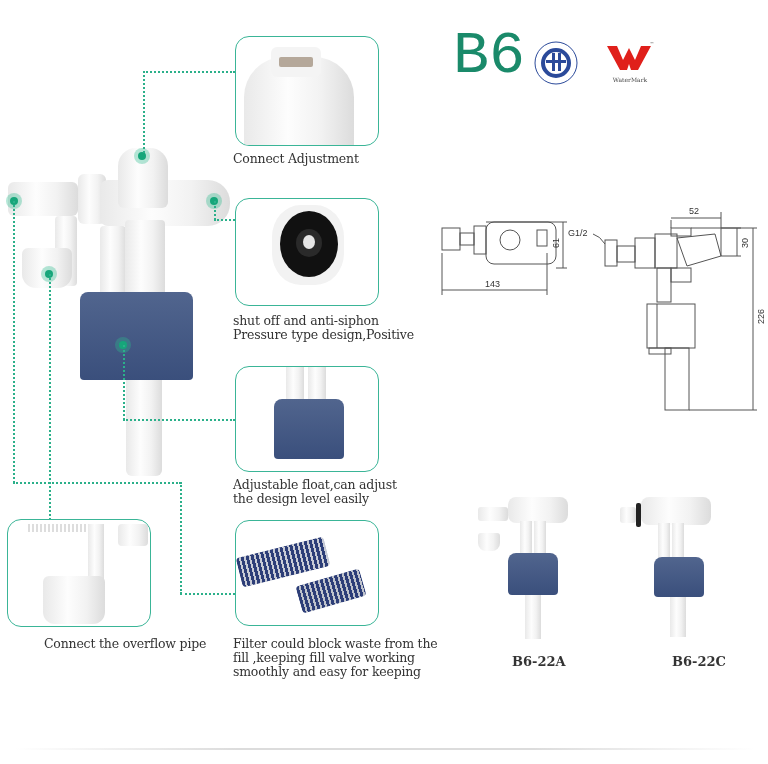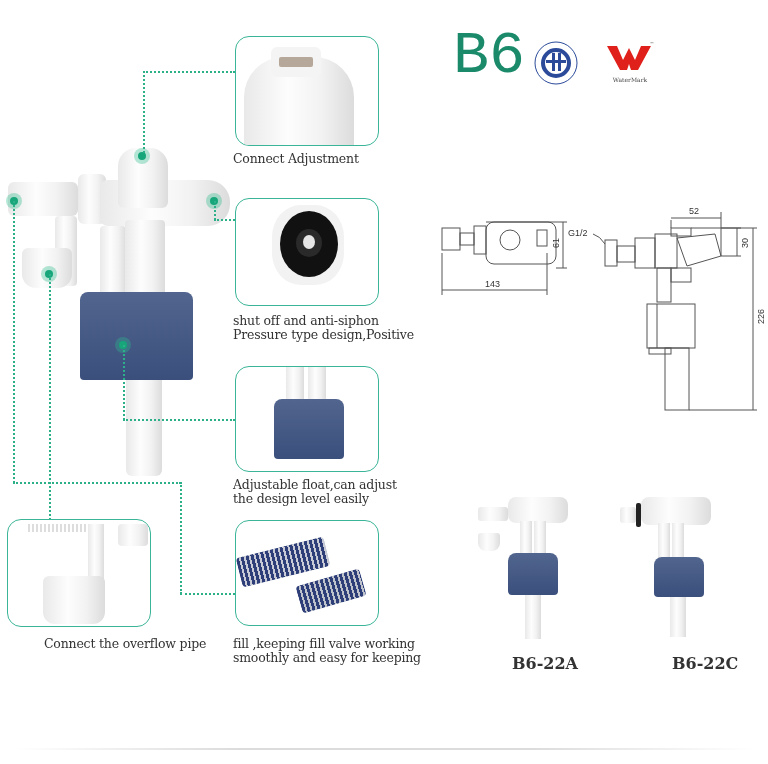--- a/index.html
+++ b/index.html
@@ -5,21 +5,21 @@
   html, body { margin:0; padding:0; background:#fff; }
   body { width:768px; height:764px; position:relative; overflow:hidden; font-family:"DejaVu Serif", serif; color:#2b2b2b; }
   .abs { position:absolute; }
   .card { position:absolute; border:1.5px solid #3ab597; border-radius:14px; background:#fff; overflow:hidden; }
   .caption { position:absolute; font-family:"DejaVu Serif", serif; font-size:12.5px; line-height:14px; color:#333; letter-spacing:-0.2px; }
   .dot { position:absolute; width:16px; height:16px; border-radius:50%; background:rgba(43,186,140,0.35); }
   .dot::after { content:""; position:absolute; left:4px; top:4px; width:8px; height:8px; border-radius:50%; background:#16a67a; }
   .dl { position:absolute; border-color:#2bb08a; border-style:dotted; border-width:0; }
   .h { border-top-width:2px; height:0; }
   .v { border-left-width:2px; width:0; }
-  .model { position:absolute; font-family:"DejaVu Serif", serif; font-size:16px; font-weight:bold; color:#333; }
+  .model { position:absolute; font-family:"DejaVu Serif", serif; font-size:13px; font-weight:bold; color:#333; }
   .white-part { background:linear-gradient(90deg,#e9e9e9,#fdfdfd 40%,#f2f2f2 70%,#dcdcdc); }
   .blue-float { background:linear-gradient(180deg,#51658e,#3a4f7c); border-radius:8px 8px 4px 4px; }
   .drw { stroke:#555; fill:none; stroke-width:1; }
   .dimtxt { font-family:"Liberation Sans", sans-serif; font-size:9px; fill:#333; }
 </style>
 </head>
 <body>
 
 <div class="abs" style="left:425px;top:28px;font-family:Liberation Mono, monospace;font-size:60px;color:#1a8a6a;line-height:56px;margin-left:28px;">B6</div>
 
@@ -102,20 +102,21 @@
 <div class="caption" style="left:233px;top:478px;">
   <div>Adjustable float,can adjust</div>
   <div>the design level easily</div>
 </div>
 
 <div class="card" style="left:235px;top:520px;width:142px;height:104px;">
   <div class="abs" style="left:2px;top:26px;width:90px;height:30px;background:#2d3e78;transform:rotate(-14deg);border-radius:4px;background-image:repeating-linear-gradient(90deg,#2d3e78 0 3px,#c9ccd6 3px 5px);"></div>
   <div class="abs" style="left:62px;top:56px;width:66px;height:28px;background:#2d3e78;transform:rotate(-16deg);border-radius:4px;background-image:repeating-linear-gradient(90deg,#2d3e78 0 3px,#bfc3cc 3px 5px);"></div>
 </div>
 <div class="caption" style="left:233px;top:637px;">
+  <div>Filter could block waste from the</div>
   <div>fill ,keeping fill valve working</div>
   <div>smoothly and easy for keeping</div>
 </div>
 
 <div class="card" style="left:7px;top:519px;width:142px;height:106px;">
   <div class="abs" style="left:20px;top:4px;width:60px;height:8px;background:repeating-linear-gradient(90deg,#ddd 0 2px,#fff 2px 4px);"></div>
   <div class="abs white-part" style="left:80px;top:4px;width:16px;height:70px;"></div>
   <div class="abs white-part" style="left:110px;top:4px;width:30px;height:22px;border-radius:4px;"></div>
   <div class="abs white-part" style="left:35px;top:56px;width:62px;height:48px;border-radius:6px 6px 12px 12px;"></div>
 </div>

